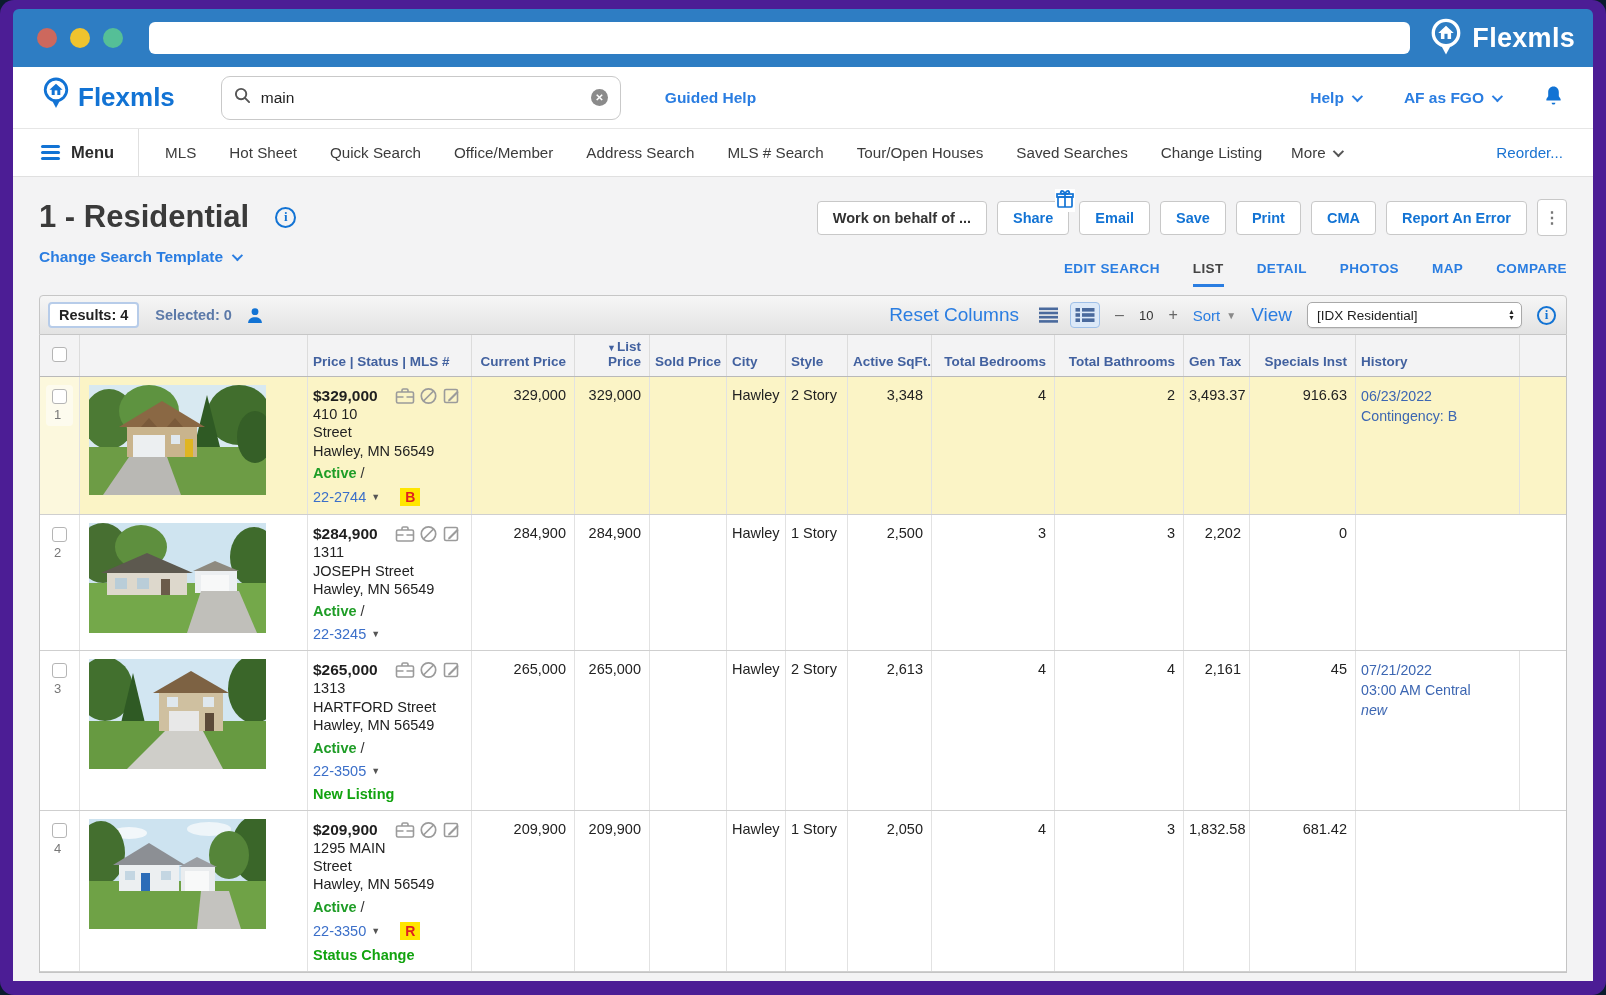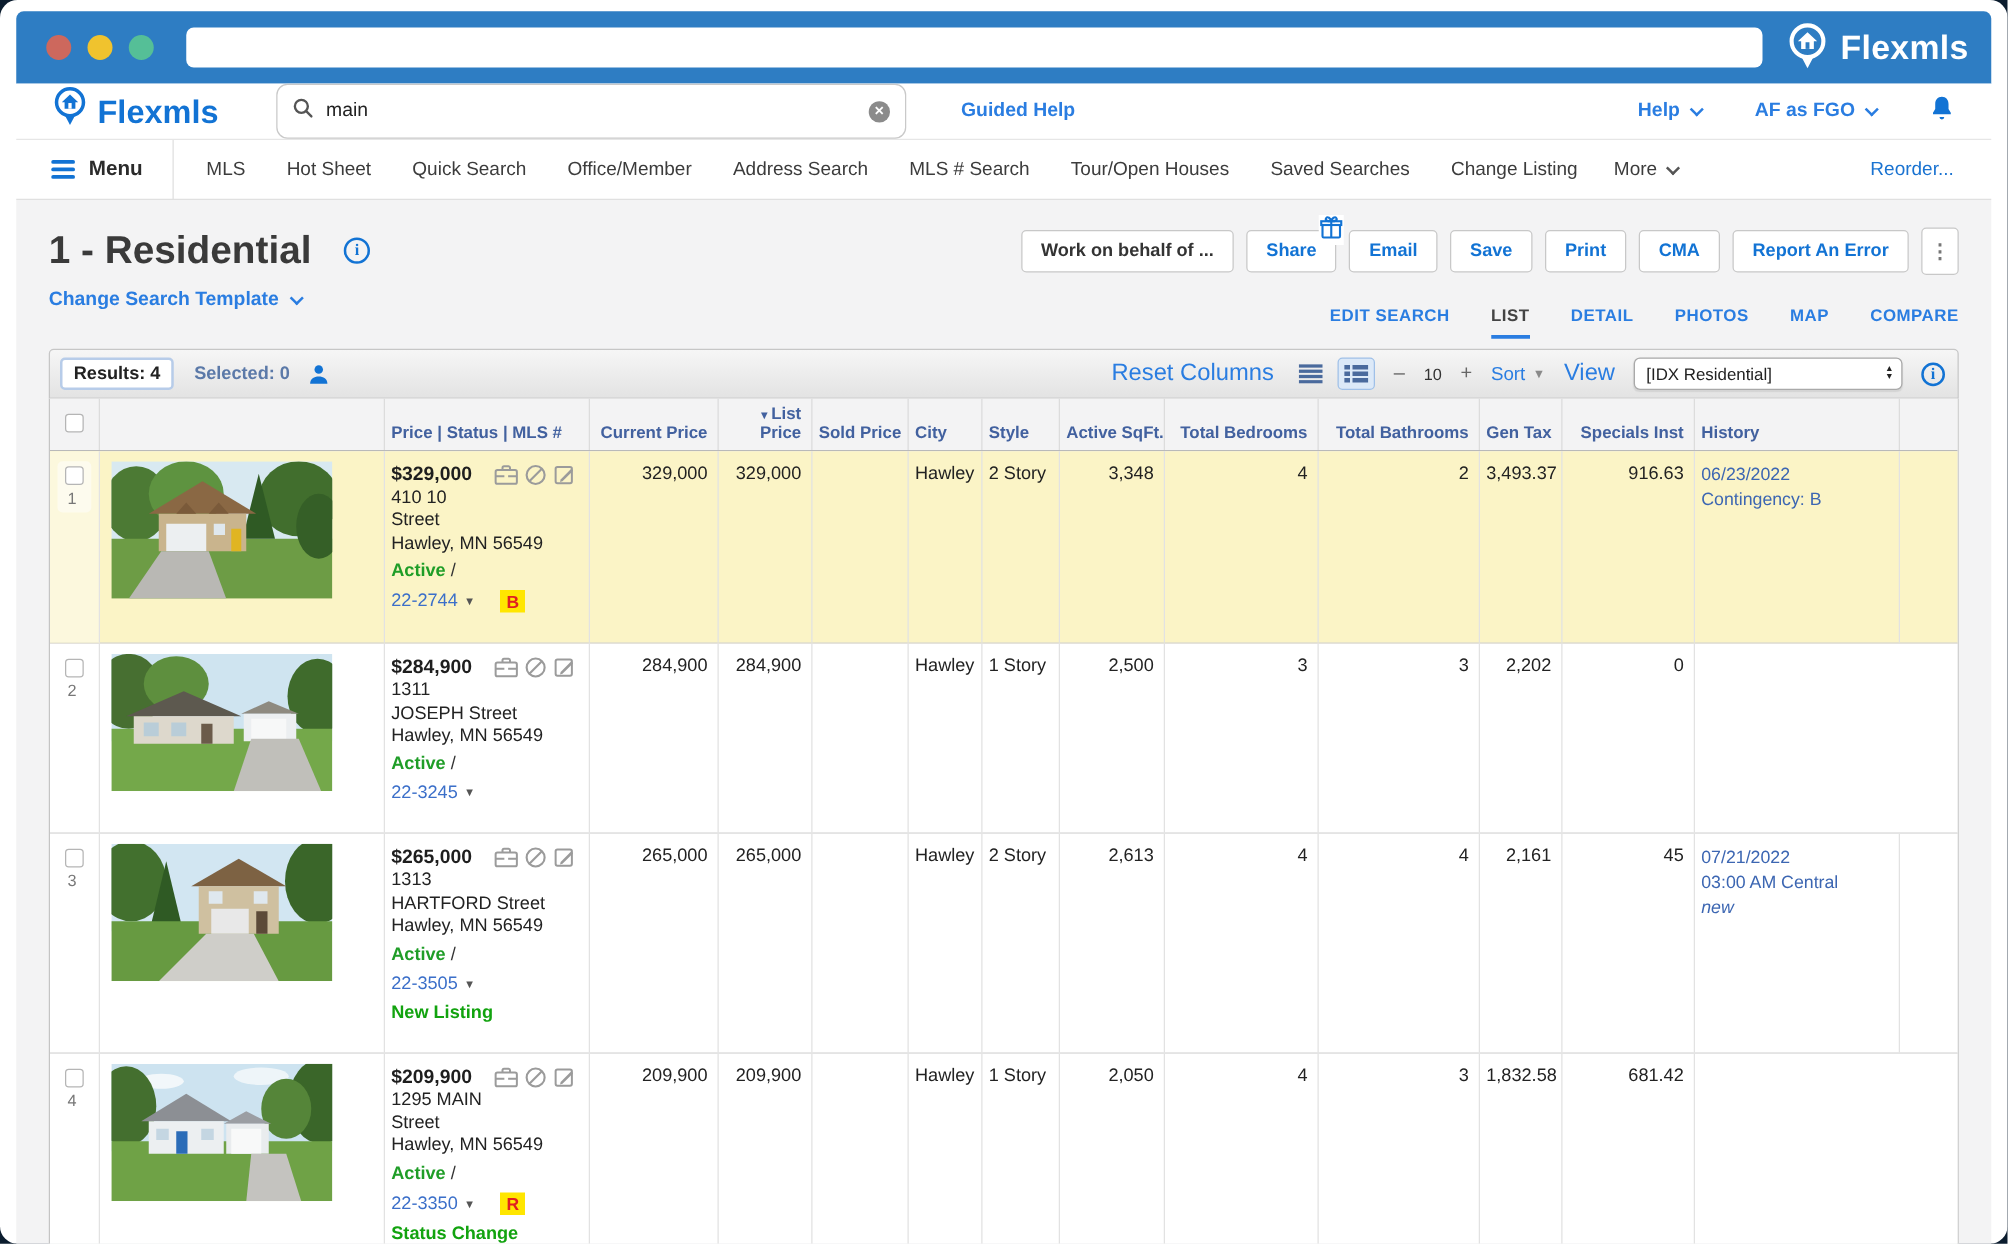--- a/index.html
+++ b/index.html
@@ -1,33 +1,33 @@
 <!DOCTYPE html>
 <html><head>
 <meta charset="utf-8">
 <style>
   * { box-sizing: border-box; margin: 0; padding: 0; }
   body { background:#0b1c2e; font-family:"Liberation Sans", sans-serif; }
-  .frame { width:1606px; height:995px; background:#ffffff; border-radius:14px; padding:9px 13px 14px 13px; overflow:hidden; }
+  .frame { width:1606px; height:995px; background:#4c1d95; border-radius:14px; padding:9px 13px 14px 13px; overflow:hidden; }
 
   
   .chrome { height:58px; background:#2e7dc3; display:flex; align-items:center; padding:0 18px 0 24px; border-radius:6px 6px 0 0; }
   .lights { display:flex; gap:13px; margin-right:26px; }
   .light { width:20px; height:20px; border-radius:50%; }
   .light.red{ background:#cd685d; } .light.yellow{ background:#f0c32e; } .light.green{ background:#55bf97; }
   .url-pill { flex:1; height:32px; background:#fff; border-radius:6px; margin-right:18px; }
   .chrome-logo { display:flex; align-items:center; gap:8px; color:#fff; font-size:27px; font-weight:bold; letter-spacing:.3px; }
   .chrome-logo svg { display:block; }
 
   
   .app { background:#fff; height:914px; display:flex; flex-direction:column; }
 
   .app-header { height:62px; display:flex; align-items:center; padding:0 30px 0 28px; border-bottom:1px solid #e6e6e6; background:#fff; }
   .brand { display:flex; align-items:center; gap:7px; color:#1273d4; font-size:26px; font-weight:bold; }
-  .search-box { margin-left:46px; width:504px; height:44px; border:1px solid #c9c9c9; border-radius:9px; display:flex; align-items:center; padding:0 12px; gap:10px; }
+  .search-box { margin-left:46px; width:400px; height:44px; border:1px solid #c9c9c9; border-radius:9px; display:flex; align-items:center; padding:0 12px; gap:10px; }
   .search-box input { border:none; outline:none; flex:1; font-size:15.5px; color:#222; font-family:inherit; background:transparent; }
   .clear-btn { width:17px; height:17px; border-radius:50%; background:#8b8b8b; color:#fff; font-size:10px; line-height:17px; text-align:center; font-weight:bold; cursor:pointer; }
   .guided { margin-left:44px; color:#2a7de1; font-size:15.5px; font-weight:600; text-decoration:none; }
   .header-right { margin-left:auto; display:flex; align-items:center; gap:44px; color:#2a7de1; font-size:15.5px; font-weight:600; }
   .hlink { display:flex; align-items:center; gap:8px; cursor:pointer; }
   .chev { width:8px; height:8px; border-right:2px solid currentColor; border-bottom:2px solid currentColor; transform:rotate(45deg) translateY(-2px); display:inline-block; }
 
   .menu-bar { height:48px; display:flex; align-items:center; padding:0 30px 0 28px; border-bottom:1px solid #e0e0e0; background:#fff; font-size:15.2px; color:#3c3c3c; }
   .menu-toggle { display:flex; align-items:center; gap:11px; font-weight:bold; font-size:16.5px; color:#2b2b2b; cursor:pointer; }
   .burger { display:flex; flex-direction:column; gap:3px; }
@@ -78,21 +78,21 @@
   
   .ltable { background:#fff; border:1px solid #c4c4c4; border-top:none; }
   .thead, .trow { display:grid; grid-template-columns:40px 228px 164px 103px 75px 77px 59px 62px 84px 123px 129px 66px 106px 164px 1fr; }
   .thead { background:#f3f3f4; border-bottom:1px solid #b9b9b9; align-items:end; min-height:42px; }
   .th { font-size:13.5px; font-weight:bold; color:#42619f; padding:4px 6px 7px 5px; border-right:1px solid #dcdcdc; white-space:nowrap; overflow:hidden; align-self:stretch; display:flex; flex-direction:column; justify-content:flex-end; }
   .th.r { text-align:right; padding-right:8px; }
   .th.nob { border-right:none; }
   .th .sort-ind { font-size:9px; margin-right:1px; }
   .trow { border-bottom:1px solid #cfcfcf; background:#fff; min-height:127px; }
   .trow.hl { background:#fbf4c6; }
-  .td { border-right:1px solid #e2e2e2; padding:10px 8px 24px 5px; font-size:14.5px; color:#222; }
+  .td { border-right:1px solid #e2e2e2; padding:10px 8px 8px 5px; font-size:14.5px; color:#222; }
   .td.r { text-align:right; }
   .td.nob { border-right:none; }
 
   .c-sel { padding:8px 0 0 0; display:flex; flex-direction:column; align-items:center; gap:4px; }
   .trow.hl .c-sel { background:#fcf8dd; }
   .sel-wrap { display:flex; flex-direction:column; align-items:flex-start; gap:3px; padding:4px 6px; border-radius:4px; }
   .trow.hl .sel-wrap { background:#fdfbee; }
   .cb { width:15px; height:15px; border:1px solid #b5b5b5; border-radius:3px; background:#fff; display:inline-block; cursor:pointer; }
   .row-num { font-size:13px; color:#777; padding-left:2px; }
   .thead .c-sel { align-self:stretch; justify-content:flex-start; padding-top:12px; border-right:1px solid #dcdcdc; }

